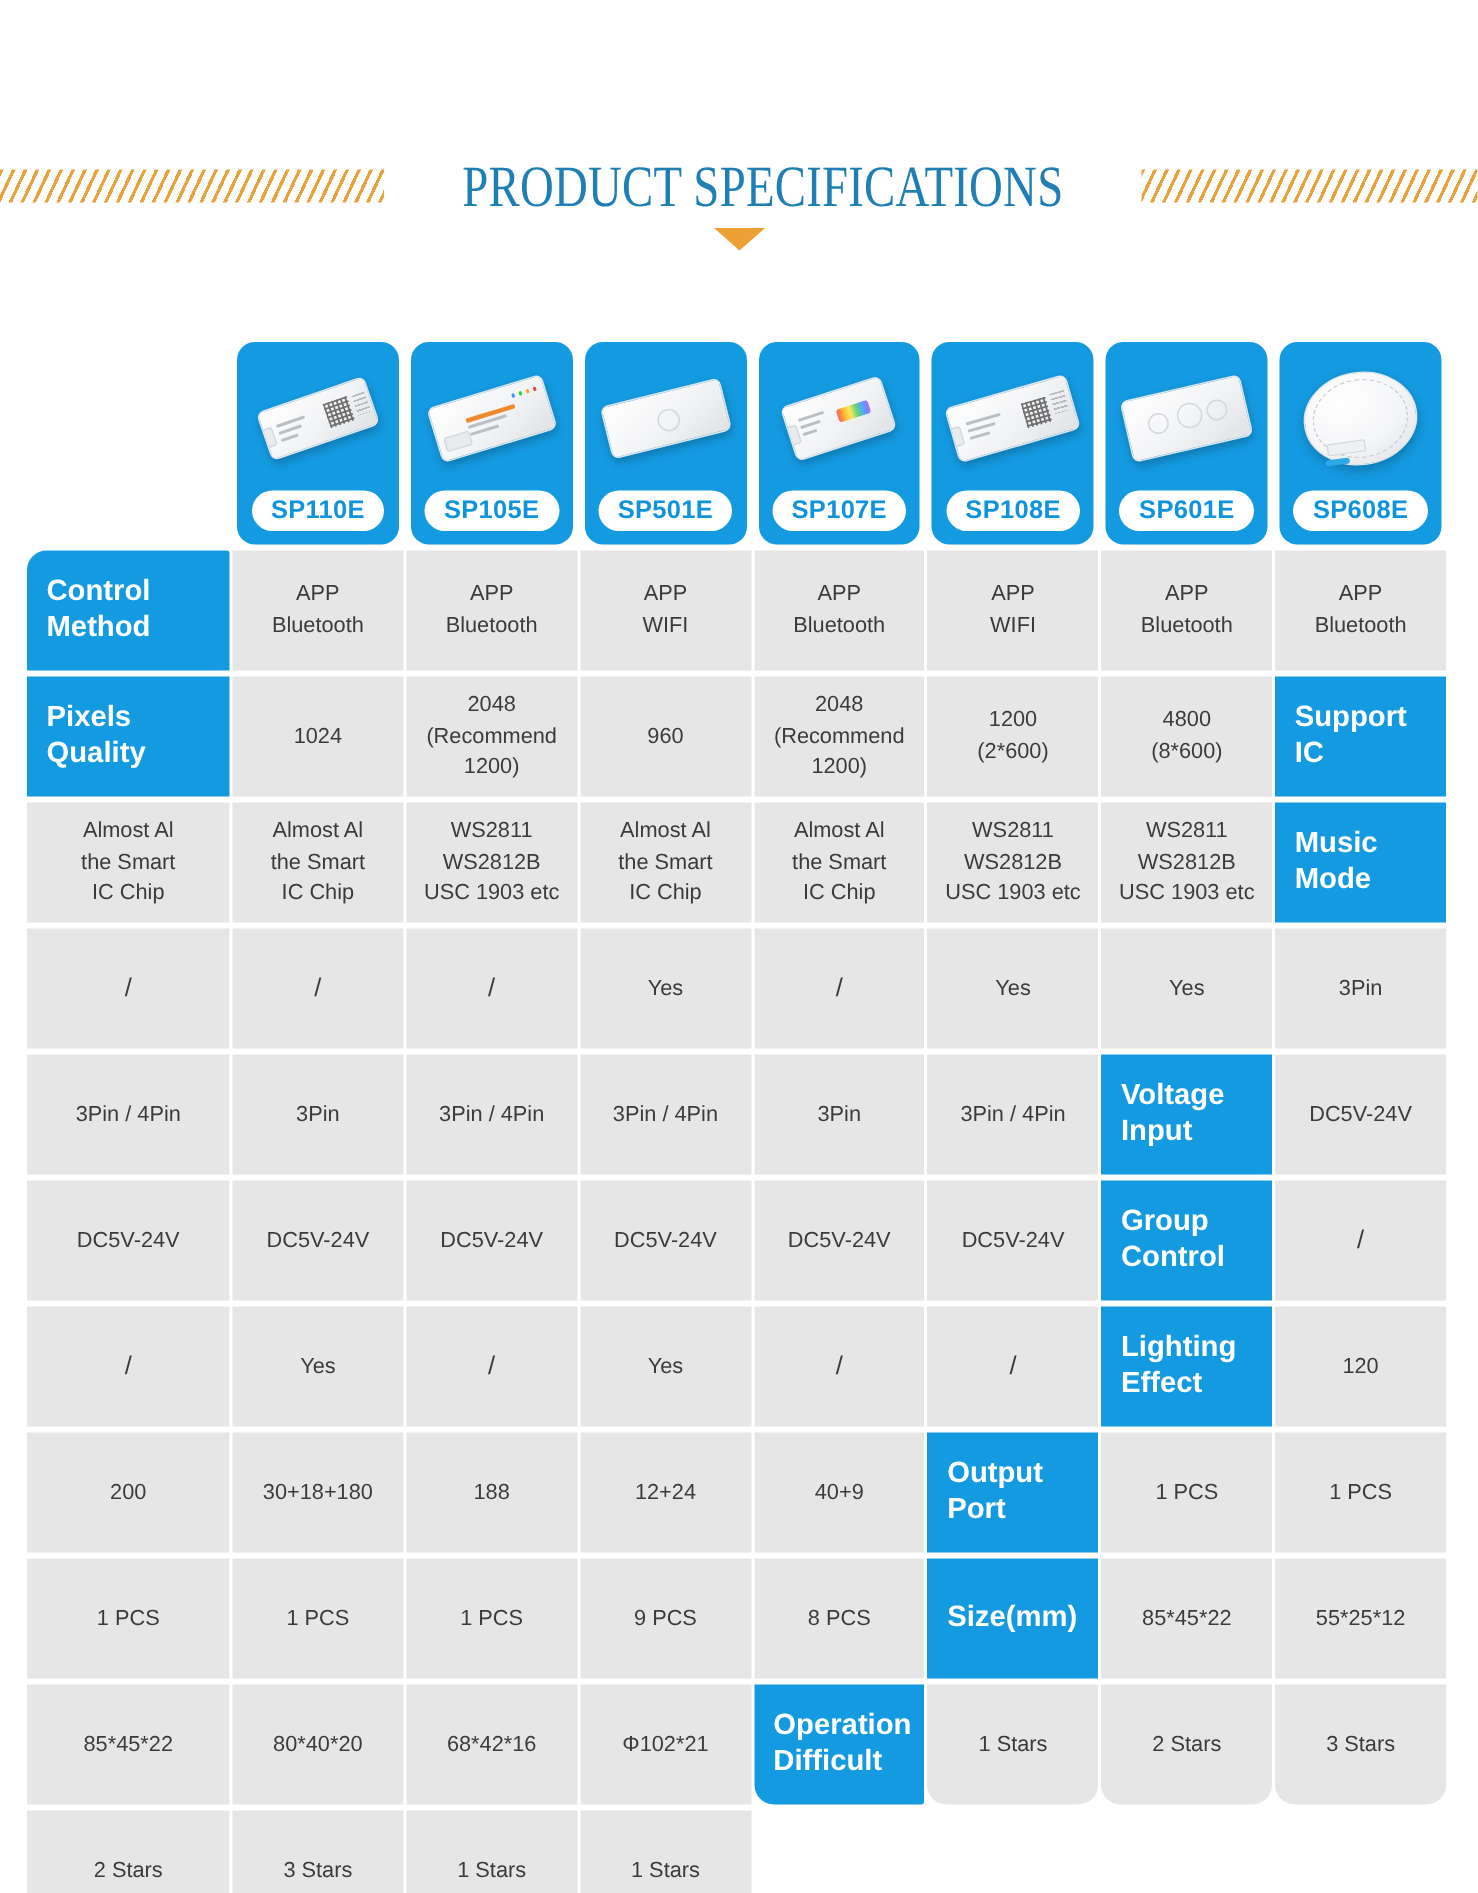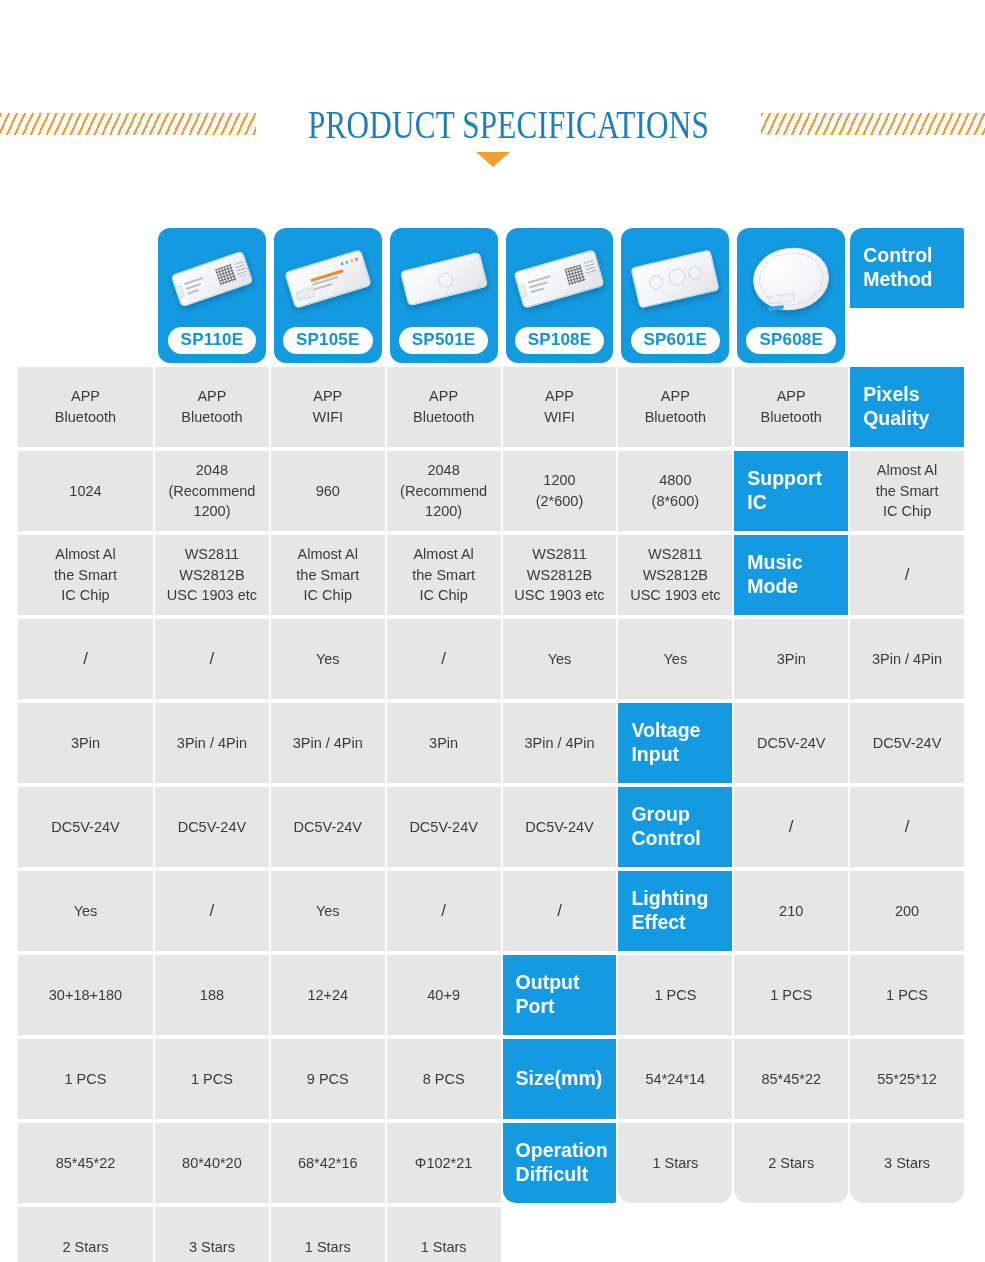--- a/index.html
+++ b/index.html
@@ -246,20 +246,34 @@
     </div>
     <div class="prod-card">
       <div class="prod-img">
         <div class="dev" style="transform: rotate(-14deg);">
           <div class="body" style="width: 82px; height: 36px;">
             <div class="btn-c" style="width: 13px; height: 13px; left: 50%; top: 50%; margin-left: -6.5px; margin-top: -6.5px;"></div>
           </div>
         </div>
       </div>
       <div class="prod-pill">SP501E</div>
+    </div>
+    <div class="prod-card">
+      <div class="prod-img">
+        <div class="dev" style="transform: rotate(-18deg);">
+          <div class="body" style="width: 70px; height: 38px;">
+            <div class="rainbow" style="right: 12px; top: 12px;"></div>
+            <div class="txt" style="left: 8px; top: 10px; width: 18px;"></div>
+            <div class="txt" style="left: 8px; top: 15px; width: 14px;"></div>
+            <div class="txt" style="left: 8px; top: 20px; width: 10px;"></div>
+            <div class="connector" style="left: -3px; top: 13px; width: 7px; height: 11px;"></div>
+          </div>
+        </div>
+      </div>
+      <div class="prod-pill">SP107E</div>
     </div>
     <div class="prod-card">
       <div class="prod-img">
         <div class="dev" style="transform: rotate(-16deg);">
           <div class="body" style="width: 84px; height: 38px;">
             <div class="qr" style="right: 16px; top: 10px;"></div>
             <div class="ticks" style="right: 3px; top: 9px; width: 10px;"></div>
             <div class="txt" style="left: 10px; top: 12px; width: 24px;"></div>
             <div class="txt" style="left: 10px; top: 17px; width: 19px;"></div>
             <div class="txt" style="left: 10px; top: 22px; width: 14px;"></div>
@@ -464,21 +478,21 @@
     <div class="cell">
       <span class="slash">/</span>
     </div>
     <div class="cell">
       <span class="slash">/</span>
     </div>
     <div class="lbl">
       <span>Lighting<br>Effect</span>
     </div>
     <div class="cell">
-      <span>210</span>
+      <span>120</span>
     </div>
     <div class="cell">
       <span>200</span>
     </div>
     <div class="cell">
       <span>30+18+180</span>
     </div>
     <div class="cell">
       <span>188</span>
     </div>
@@ -507,23 +521,20 @@
       <span>1 PCS</span>
     </div>
     <div class="cell">
       <span>9 PCS</span>
     </div>
     <div class="cell">
       <span>8 PCS</span>
     </div>
     <div class="lbl">
       <span>Size(mm)</span>
-    </div>
-    <div class="cell">
-      <span>54*24*14</span>
     </div>
     <div class="cell">
       <span>85*45*22</span>
     </div>
     <div class="cell">
       <span>55*25*12</span>
     </div>
     <div class="cell">
       <span>85*45*22</span>
     </div>

